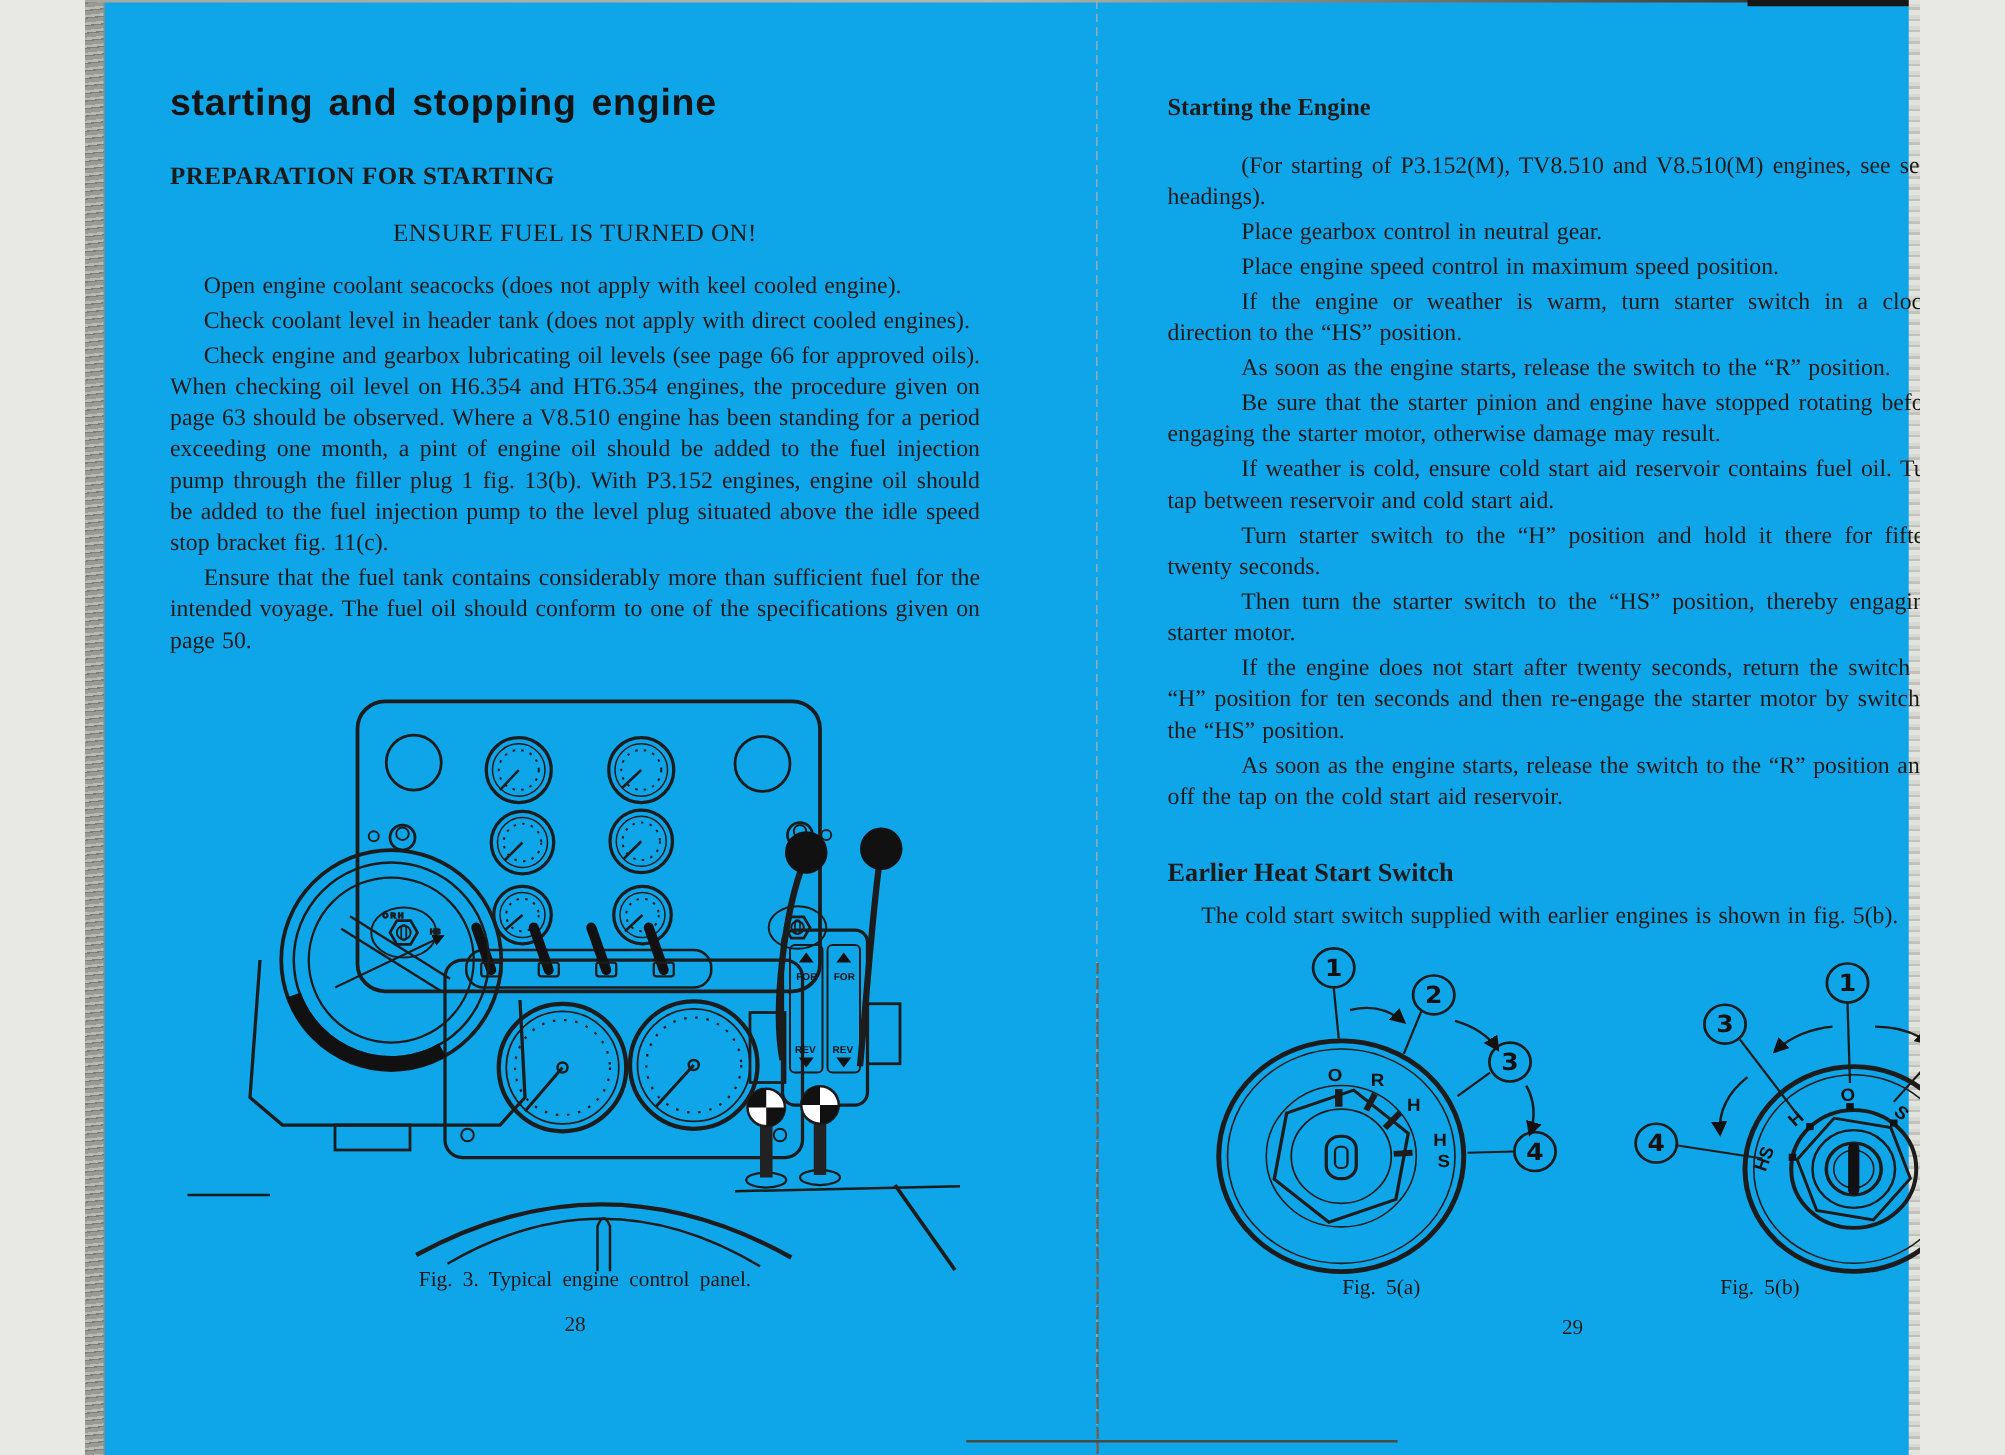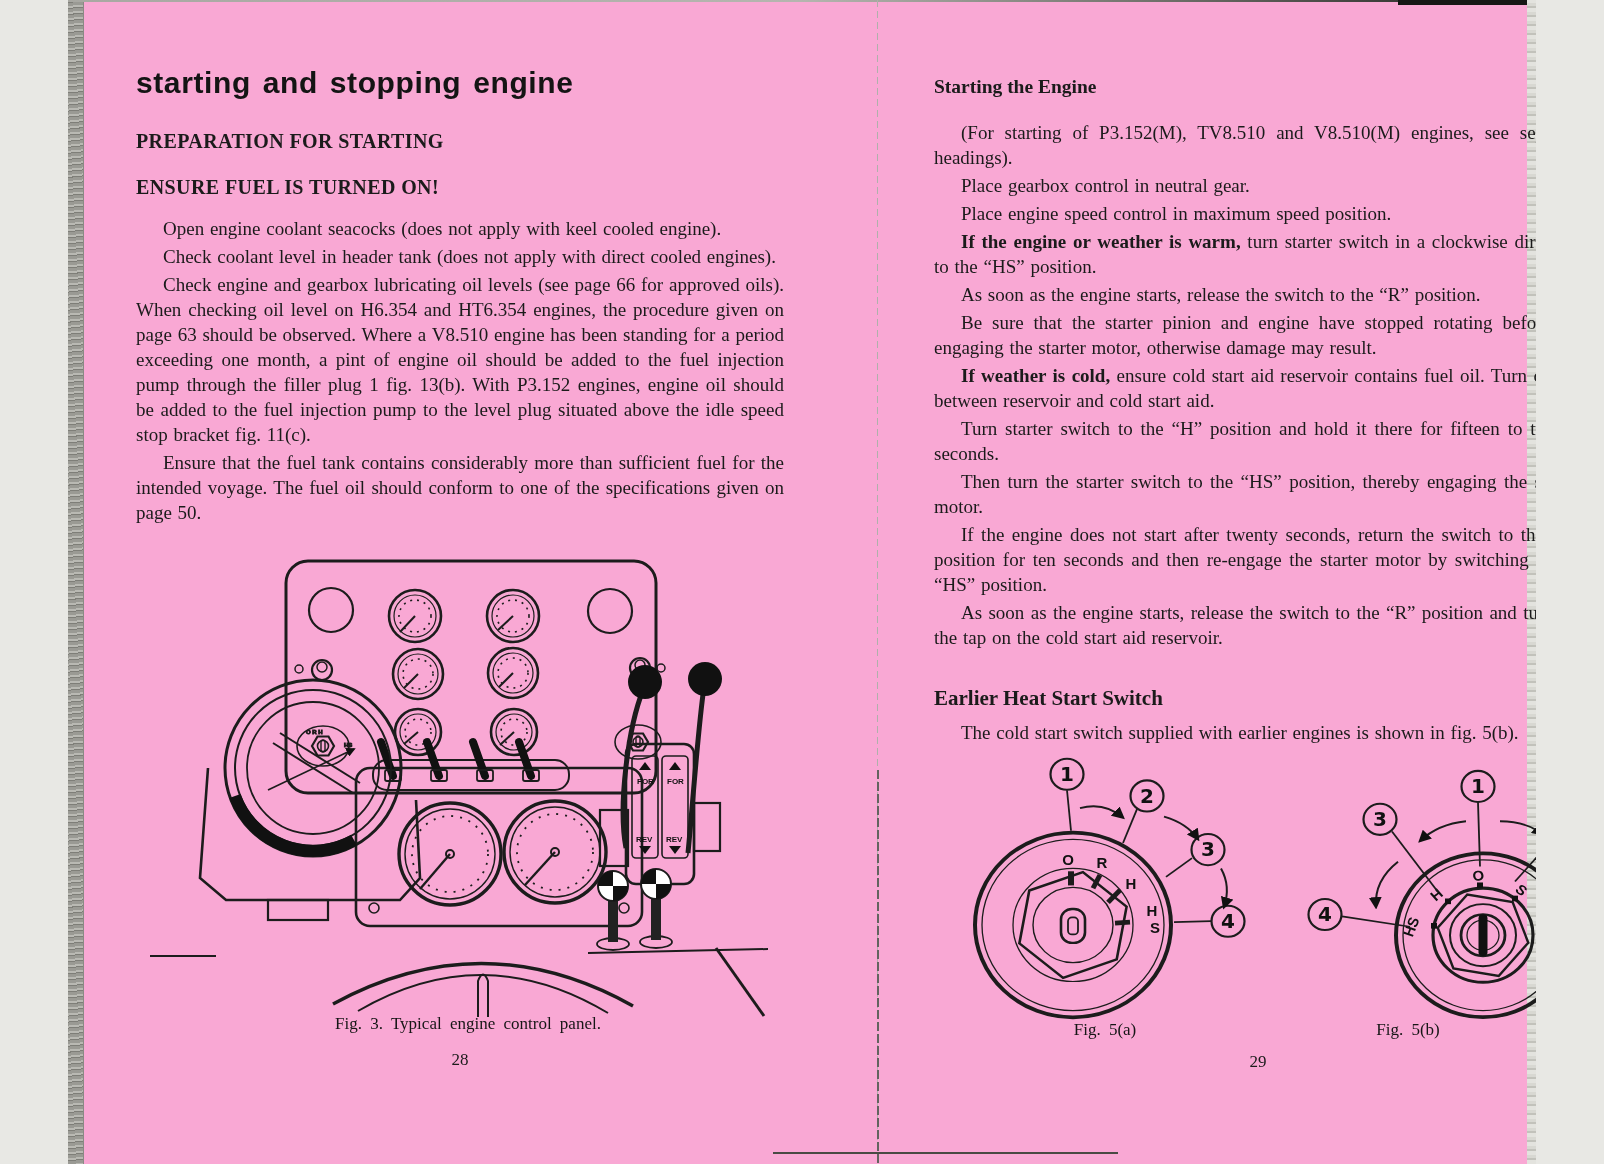--- a/index.html
+++ b/index.html
@@ -1,18 +1,18 @@
 <!DOCTYPE html>
 <html><head>
 <meta charset="utf-8">
 <style>
   html,body{margin:0;padding:0;background:#e8e8e4;}
   .spread{
     position:relative;width:1468px;height:1164px;margin:0 auto;
-    background:#f9a8d4;overflow:hidden;
+    background:#0ea5e9;overflow:hidden;
     font-family:"Liberation Serif",serif;color:#1b1b1b;
   }
   
   .binding-left{position:absolute;left:0;top:0;bottom:0;width:15px;
     background:repeating-linear-gradient(174deg,#b9b9b3 0 2px,#7e7e78 2px 3px,#9a9a94 3px 6px);
     border-right:1px solid #8a8a85;}
   .top-line{position:absolute;top:0;left:0;right:0;height:2px;
     background:linear-gradient(90deg,#a8a8a2,#b5b5af 50%,#6e6e68 75%,#1c1c1a);}
   .top-line-dark{position:absolute;top:0;left:1330px;right:0;height:5px;background:#171715;}
   .right-edge{position:absolute;right:0;top:0;bottom:0;width:9px;
@@ -24,26 +24,26 @@
   .bottom-line{position:absolute;left:705px;top:1152px;width:345px;height:2px;background:#4a4a44;}
 
   
   .page-col{position:absolute;width:648px;}
   .page-left-col{left:68px;top:66px;}
   .page-right-col{left:866px;top:76px;}
 
   .doc-title{font-family:"Liberation Sans",sans-serif;font-weight:bold;font-size:30px;
     letter-spacing:.6px;word-spacing:3px;margin:0 0 30px 0;color:#141414;}
   .h-caps{font-weight:bold;font-size:20px;letter-spacing:.4px;margin:0 0 23px 0;}
-  .h-caps2{font-weight:bold;font-size:20px;letter-spacing:.4px;margin:0 0 17px 0;}
+  .h-caps2{font-weight:normal;font-size:20px;letter-spacing:.4px;margin:0 0 17px 0;text-align:center;}
   .h-sub{font-weight:bold;font-size:19.5px;margin:0 0 22px 0;}
   .h-sub2{font-weight:bold;font-size:21px;margin:36px 0 9px 0;}
   p.body-p{font-size:19px;line-height:25px;text-align:justify;text-indent:27px;
     margin:0 0 3px 0;word-spacing:1px;}
-  p.body-p b{font-weight:bold;}
+  p.body-p b{font-weight:normal;margin-left:32px;}
 
   .fig-caption{position:absolute;font-size:17px;text-align:center;word-spacing:4px;color:#161616;}
   .cap-fig4{left:80px;top:1014px;width:640px;}
   .cap-fig5a{left:872px;top:1020px;width:330px;}
   .cap-fig5b{left:1175px;top:1020px;width:330px;}
   .page-num{position:absolute;font-size:17px;text-align:center;width:648px;}
   .pn-left{left:68px;top:1050px;}
   .pn-right{left:866px;top:1052px;}
 
   .fig-svg{position:absolute;}

